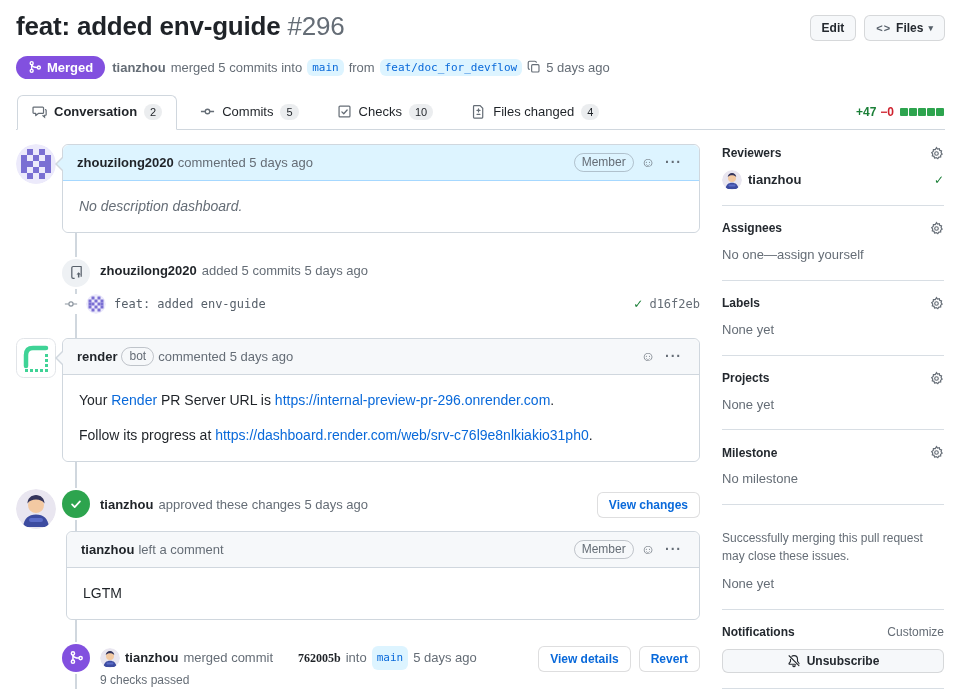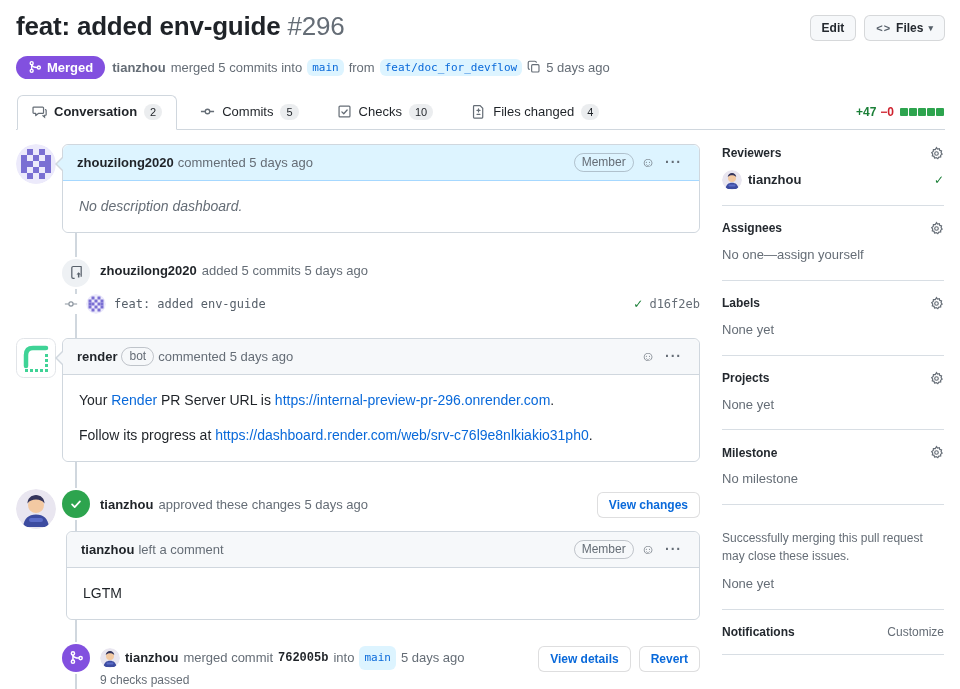--- a/index.html
+++ b/index.html
@@ -1,21 +1,21 @@
 <!DOCTYPE html>
 <html><head>
 <meta charset="utf-8">
 <style>
   * { box-sizing: border-box; margin: 0; padding: 0; }
   html,body { width:960px; height:689px; }
   body {
     font-family: "Liberation Sans", "DejaVu Sans", sans-serif;
     font-size: 14px; color: #1f2328; background: #fff; overflow: hidden;
   }
-  .mono { font-family: Liberation Mono, monospace; }
+  .mono { font-family: Liberation Serif, serif; margin-left: 20px; }
   .page { padding: 12px 15px 0 16px; }
 
   
   .hdr-row { display:flex; align-items:flex-start; justify-content:space-between; }
   .pr-title { font-size:26px; font-weight:600; line-height:1.15; letter-spacing:-0.2px; }
   .pr-number { color:#656d76; font-weight:400; }
   .hdr-actions { display:flex; gap:8px; margin-top:3px;align-items:center; }
   .btn {
     display:inline-flex; align-items:center; gap:5px;
     font-size:12px; font-weight:600; color:#24292f; line-height:18px;
@@ -536,18 +536,24 @@
       <div class="sb-section">
         <div class="sb-empty" style="font-size:12px">Successfully merging this pull request may close these issues.</div>
         <div class="sb-empty">None yet</div>
       </div>
 
       <div class="sb-section">
         <div class="sb-title-row">
           <span class="sb-title">Notifications</span>
           <span class="customize">Customize</span>
         </div>
+        <button class="unsub-btn">
+          <svg width="14" height="14">
+              <use href="#i-bellslash"></use>
+            </svg>
+          <span>Unsubscribe</span>
+        </button>
 
       </div>
 
     </div>
   </div>
 </div>
 
 </body></html>

